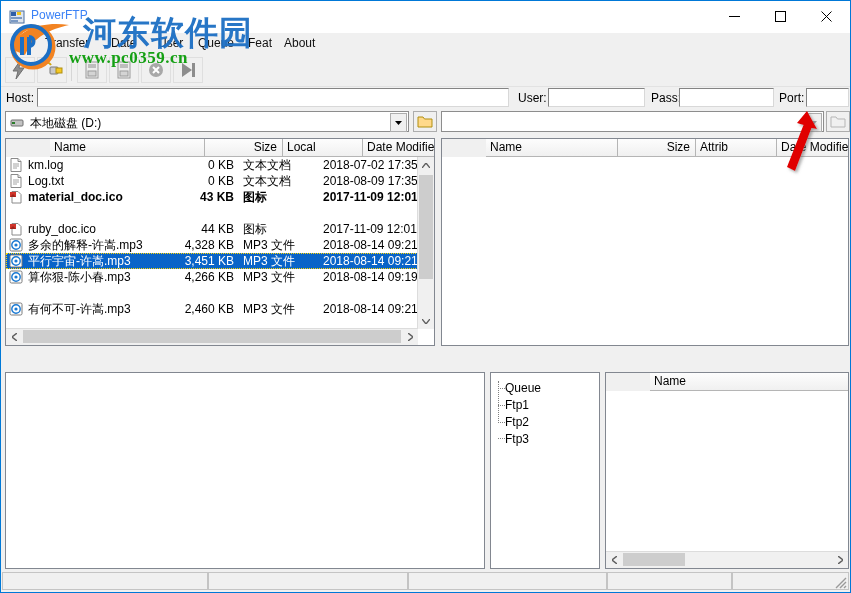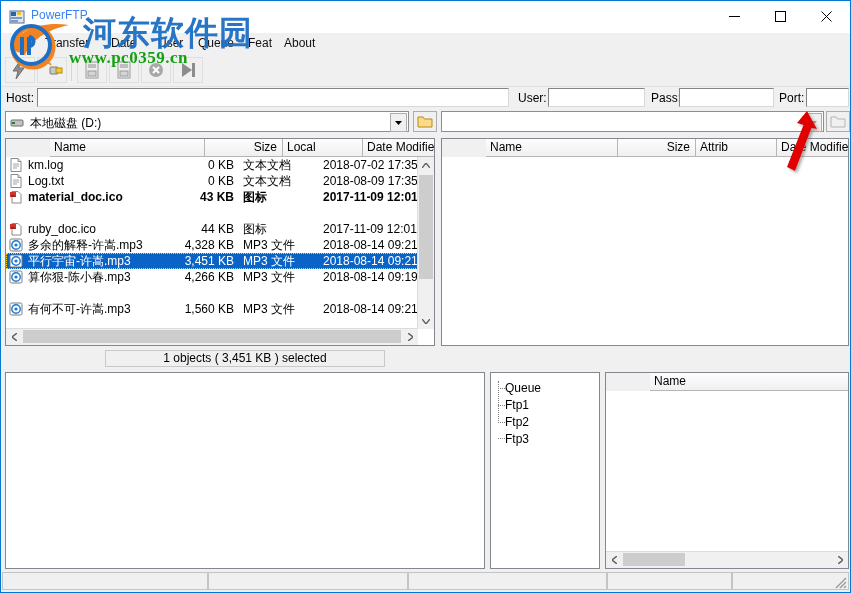--- a/index.html
+++ b/index.html
@@ -323,21 +323,21 @@
           <span class="cell c-type" style="left:237px">MP3 文件</span>
           <span class="cell c-date" style="left:317px">2018-08-14 09:19</span>
         </div>
         <div class="row" style="top: 144px;">
           <svg class="ficon" viewBox="0 0 14 14">
             <rect x="1" y="1" width="12" height="12" rx="1.5" fill="#fff" stroke="#7a7a7a"></rect>
             <circle cx="7" cy="7" r="4.2" fill="none" stroke="#1878d2" stroke-width="1.4"></circle>
             <circle cx="7" cy="7" r="1.6" fill="#1878d2"></circle>
           </svg>
           <span class="cell c-name" style="left:22px">有何不可-许嵩.mp3</span>
-          <span class="cell c-size" style="left:130px;width:98px">1,560 KB</span>
+          <span class="cell c-size" style="left:130px;width:98px">2,460 KB</span>
           <span class="cell c-type" style="left:237px">MP3 文件</span>
           <span class="cell c-date" style="left:317px">2018-08-14 09:21</span>
         </div>
       </div>
 
     <div class="sb-v" style="width:16px;top:18px;bottom:16px;right:0">
       <div class="sb-arrow" style="left:0;top:0;width:16px;height:16px">
         <svg width="8" height="5" viewBox="0 0 8 5">
             <path d="M0 5 L4 0 L8 5" fill="none" stroke="#606060" stroke-width="1.4"></path>
           </svg>
@@ -358,21 +358,20 @@
       </div>
       <div class="sb-arrow" style="right:0;top:0;width:16px;height:15px">
         <svg width="5" height="8" viewBox="0 0 5 8">
             <path d="M0 0 L5 4 L0 8" fill="none" stroke="#606060" stroke-width="1.4"></path>
           </svg>
       </div>
       <div class="sb-thumb" style="left:17px;top:1px;right:17px;height:13px"></div>
     </div>
   </div>
 
-  <div class="localstatus" style="left:104px;top:349px;width:280px">1 objects ( 3,451 KB ) selected</div>
 
   <div class="listpane" style="left:440px;top:137px;width:408px;height:208px">
     <div class="lv-header">
       <div class="lv-col lalign" style="left:0;width:132px">
           <span>Name</span>
         </div>
       <div class="lv-col ralign" style="left:132px;width:78px">
           <span>Size</span>
         </div>
       <div class="lv-col lalign" style="left:210px;width:81px">

